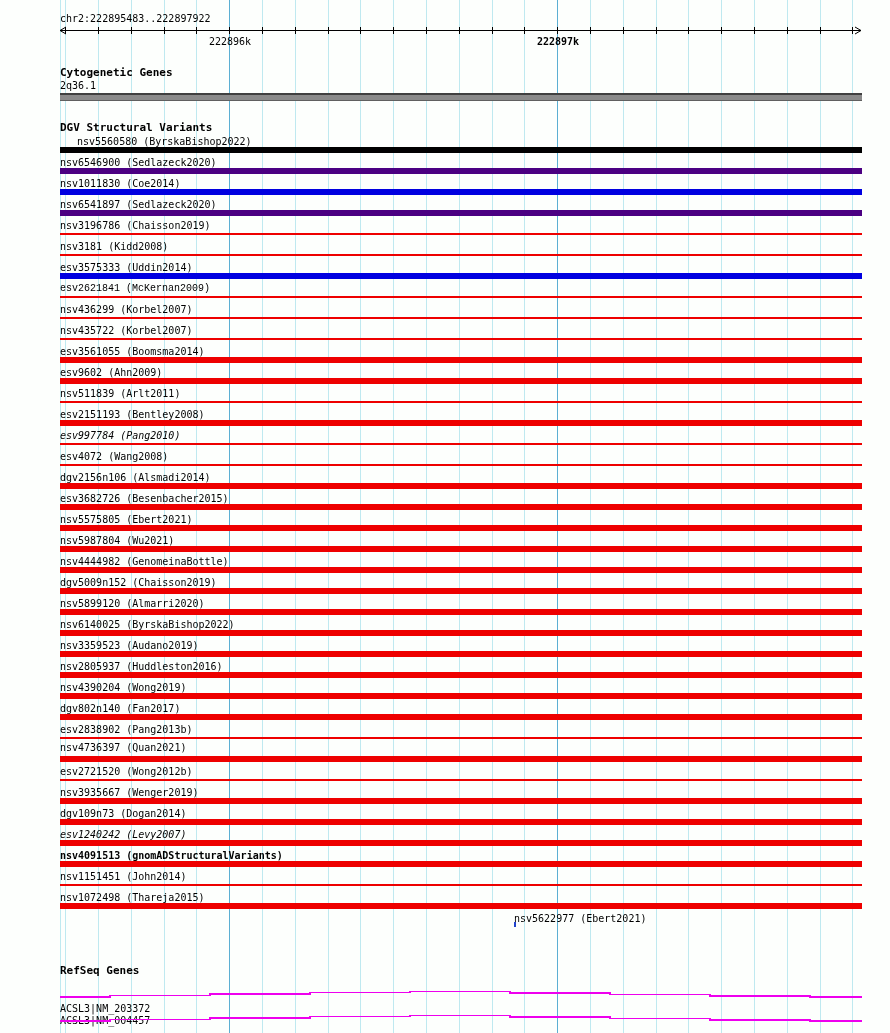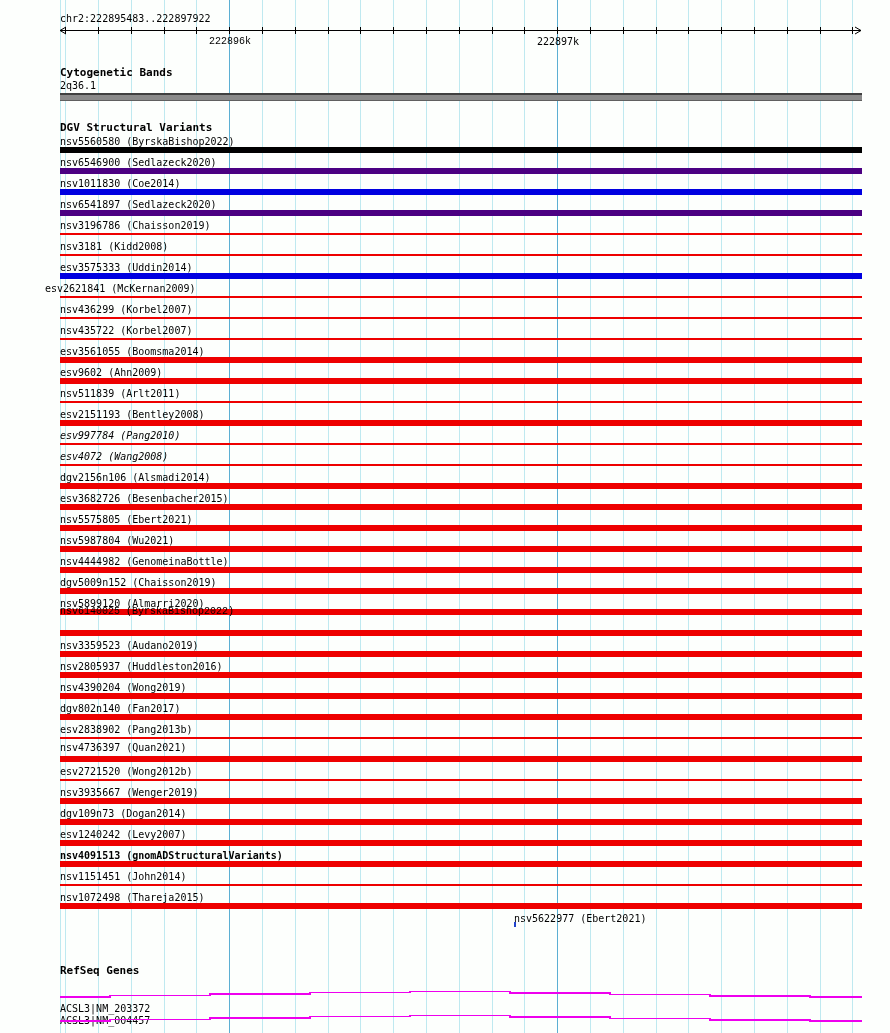--- a/index.html
+++ b/index.html
@@ -85,97 +85,97 @@
         <line x1="656" x2="656" y1="27" y2="34" stroke="#000000" stroke-width="1" class="ruler-tick"></line>
         <line x1="688.8" x2="688.8" y1="27" y2="34" stroke="#000000" stroke-width="1" class="ruler-tick"></line>
         <line x1="721.6" x2="721.6" y1="27" y2="34" stroke="#000000" stroke-width="1" class="ruler-tick"></line>
         <line x1="754.4" x2="754.4" y1="27" y2="34" stroke="#000000" stroke-width="1" class="ruler-tick"></line>
         <line x1="787.1999999999999" x2="787.1999999999999" y1="27" y2="34" stroke="#000000" stroke-width="1" class="ruler-tick"></line>
         <line x1="820" x2="820" y1="27" y2="34" stroke="#000000" stroke-width="1" class="ruler-tick"></line>
         <line x1="852.8" x2="852.8" y1="27" y2="34" stroke="#000000" stroke-width="1" class="ruler-tick"></line>
       </g>
   </svg>
   <div id="ruler-labels">
-      <div class="label" style="left: 208.93px; top: 36px; font-family: Liberation Mono, monospace;">222896k</div>
-      <div class="label" style="left: 536.93px; top: 36px;">222897k</div>
+      <div class="label" style="left: 208.93px; top: 36px;">222896k</div>
+      <div class="label" style="left: 536.93px; top: 36px; font-weight: bold;">222897k</div>
     </div>
 
-  <div class="label section-title" style="left:60px;top:67px;">Cytogenetic Bands</div>
+  <div class="label section-title" style="left:60px;top:67px;">Cytogenetic Genes</div>
   <div class="label" style="left:60px;top:80px;">2q36.1</div>
   <div class="cytoband" id="cytoband-bar" style="background: rgb(138, 138, 138); border-top: 2px solid rgb(64, 64, 64); border-bottom: 1px solid rgb(96, 96, 96);"></div>
 
   <div class="label section-title" style="left:60px;top:122px;">DGV Structural Variants</div>
   <div id="variants">
-      <div class="label" style="left: 60px; top: 136px;">nsv5560580 (ByrskaBishop2022)</div>
+      <div class="label" style="left: 77px; top: 136px;">nsv5560580 (ByrskaBishop2022)</div>
       <div class="vbar" style="top: 147px; height: 6px; background: rgb(0, 0, 0);"></div>
       <div class="label" style="left: 60px; top: 157px;">nsv6546900 (Sedlazeck2020)</div>
       <div class="vbar" style="top: 168px; height: 6px; background: rgb(75, 0, 130);"></div>
       <div class="label" style="left: 60px; top: 178px;">nsv1011830 (Coe2014)</div>
       <div class="vbar" style="top: 189px; height: 6px; background: rgb(0, 0, 224);"></div>
       <div class="label" style="left: 60px; top: 199px;">nsv6541897 (Sedlazeck2020)</div>
       <div class="vbar" style="top: 210px; height: 6px; background: rgb(75, 0, 130);"></div>
       <div class="label" style="left: 60px; top: 220px;">nsv3196786 (Chaisson2019)</div>
       <div class="vbar" style="top: 233px; height: 2px; background: rgb(238, 0, 0);"></div>
       <div class="label" style="left: 60px; top: 241px;">nsv3181 (Kidd2008)</div>
       <div class="vbar" style="top: 254px; height: 2px; background: rgb(238, 0, 0);"></div>
       <div class="label" style="left: 60px; top: 262px;">esv3575333 (Uddin2014)</div>
       <div class="vbar" style="top: 273px; height: 6px; background: rgb(0, 0, 224);"></div>
-      <div class="label" style="left: 45px; top: 283px;">esv2621841 (McKernan2009)</div>
+      <div class="label" style="left: 60px; top: 283px; font-family: Liberation Mono, monospace;">esv2621841 (McKernan2009)</div>
       <div class="vbar" style="top: 296px; height: 2px; background: rgb(238, 0, 0);"></div>
       <div class="label" style="left: 60px; top: 304px;">nsv436299 (Korbel2007)</div>
       <div class="vbar" style="top: 317px; height: 2px; background: rgb(238, 0, 0);"></div>
       <div class="label" style="left: 60px; top: 325px;">nsv435722 (Korbel2007)</div>
       <div class="vbar" style="top: 338px; height: 2px; background: rgb(238, 0, 0);"></div>
       <div class="label" style="left: 60px; top: 346px;">esv3561055 (Boomsma2014)</div>
       <div class="vbar" style="top: 357px; height: 6px; background: rgb(238, 0, 0);"></div>
       <div class="label" style="left: 60px; top: 367px;">esv9602 (Ahn2009)</div>
       <div class="vbar" style="top: 378px; height: 6px; background: rgb(238, 0, 0);"></div>
       <div class="label" style="left: 60px; top: 388px;">nsv511839 (Arlt2011)</div>
       <div class="vbar" style="top: 401px; height: 2px; background: rgb(238, 0, 0);"></div>
       <div class="label" style="left: 60px; top: 409px;">esv2151193 (Bentley2008)</div>
       <div class="vbar" style="top: 420px; height: 6px; background: rgb(238, 0, 0);"></div>
       <div class="label" style="left: 60px; top: 430px; font-style: italic;">esv997784 (Pang2010)</div>
       <div class="vbar" style="top: 443px; height: 2px; background: rgb(238, 0, 0);"></div>
-      <div class="label" style="left: 60px; top: 451px; font-style: italic;">esv4072 (Wang2008)</div>
+      <div class="label" style="left: 60px; top: 451px;">esv4072 (Wang2008)</div>
       <div class="vbar" style="top: 464px; height: 2px; background: rgb(238, 0, 0);"></div>
       <div class="label" style="left: 60px; top: 472px;">dgv2156n106 (Alsmadi2014)</div>
       <div class="vbar" style="top: 483px; height: 6px; background: rgb(238, 0, 0);"></div>
       <div class="label" style="left: 60px; top: 493px;">esv3682726 (Besenbacher2015)</div>
       <div class="vbar" style="top: 504px; height: 6px; background: rgb(238, 0, 0);"></div>
       <div class="label" style="left: 60px; top: 514px;">nsv5575805 (Ebert2021)</div>
       <div class="vbar" style="top: 525px; height: 6px; background: rgb(238, 0, 0);"></div>
       <div class="label" style="left: 60px; top: 535px;">nsv5987804 (Wu2021)</div>
       <div class="vbar" style="top: 546px; height: 6px; background: rgb(238, 0, 0);"></div>
       <div class="label" style="left: 60px; top: 556px;">nsv4444982 (GenomeinaBottle)</div>
       <div class="vbar" style="top: 567px; height: 6px; background: rgb(238, 0, 0);"></div>
       <div class="label" style="left: 60px; top: 577px;">dgv5009n152 (Chaisson2019)</div>
       <div class="vbar" style="top: 588px; height: 6px; background: rgb(238, 0, 0);"></div>
       <div class="label" style="left: 60px; top: 598px;">nsv5899120 (Almarri2020)</div>
       <div class="vbar" style="top: 609px; height: 6px; background: rgb(238, 0, 0);"></div>
-      <div class="label" style="left: 60px; top: 606px; font-family: Liberation Mono, monospace;">nsv6140025 (ByrskaBishop2022)</div>
+      <div class="label" style="left: 60px; top: 619px;">nsv6140025 (ByrskaBishop2022)</div>
       <div class="vbar" style="top: 630px; height: 6px; background: rgb(238, 0, 0);"></div>
       <div class="label" style="left: 60px; top: 640px;">nsv3359523 (Audano2019)</div>
       <div class="vbar" style="top: 651px; height: 6px; background: rgb(238, 0, 0);"></div>
       <div class="label" style="left: 60px; top: 661px;">nsv2805937 (Huddleston2016)</div>
       <div class="vbar" style="top: 672px; height: 6px; background: rgb(238, 0, 0);"></div>
       <div class="label" style="left: 60px; top: 682px;">nsv4390204 (Wong2019)</div>
       <div class="vbar" style="top: 693px; height: 6px; background: rgb(238, 0, 0);"></div>
       <div class="label" style="left: 60px; top: 703px;">dgv802n140 (Fan2017)</div>
       <div class="vbar" style="top: 714px; height: 6px; background: rgb(238, 0, 0);"></div>
       <div class="label" style="left: 60px; top: 724px;">esv2838902 (Pang2013b)</div>
       <div class="vbar" style="top: 737px; height: 2px; background: rgb(238, 0, 0);"></div>
       <div class="label" style="left: 60px; top: 742px;">nsv4736397 (Quan2021)</div>
       <div class="vbar" style="top: 756px; height: 6px; background: rgb(238, 0, 0);"></div>
       <div class="label" style="left: 60px; top: 766px;">esv2721520 (Wong2012b)</div>
       <div class="vbar" style="top: 779px; height: 2px; background: rgb(238, 0, 0);"></div>
       <div class="label" style="left: 60px; top: 787px;">nsv3935667 (Wenger2019)</div>
       <div class="vbar" style="top: 798px; height: 6px; background: rgb(238, 0, 0);"></div>
       <div class="label" style="left: 60px; top: 808px;">dgv109n73 (Dogan2014)</div>
       <div class="vbar" style="top: 819px; height: 6px; background: rgb(238, 0, 0);"></div>
-      <div class="label" style="left: 60px; top: 829px;">esv1240242 (Levy2007)</div>
+      <div class="label" style="left: 60px; top: 829px; font-style: italic;">esv1240242 (Levy2007)</div>
       <div class="vbar" style="top: 840px; height: 6px; background: rgb(238, 0, 0);"></div>
       <div class="label" style="left: 60px; top: 850px; font-weight: bold;">nsv4091513 (gnomADStructuralVariants)</div>
       <div class="vbar" style="top: 861px; height: 6px; background: rgb(238, 0, 0);"></div>
       <div class="label" style="left: 60px; top: 871px;">nsv1151451 (John2014)</div>
       <div class="vbar" style="top: 884px; height: 2px; background: rgb(238, 0, 0);"></div>
       <div class="label" style="left: 60px; top: 892px;">nsv1072498 (Thareja2015)</div>
       <div class="vbar" style="top: 903px; height: 6px; background: rgb(238, 0, 0);"></div>
       <div class="label" style="left: 514px; top: 913px;">nsv5622977 (Ebert2021)</div>
       <div class="point-marker" style="left: 514px; top: 922px; width: 2px; height: 5px; background: rgb(34, 68, 204);"></div>
     </div>

